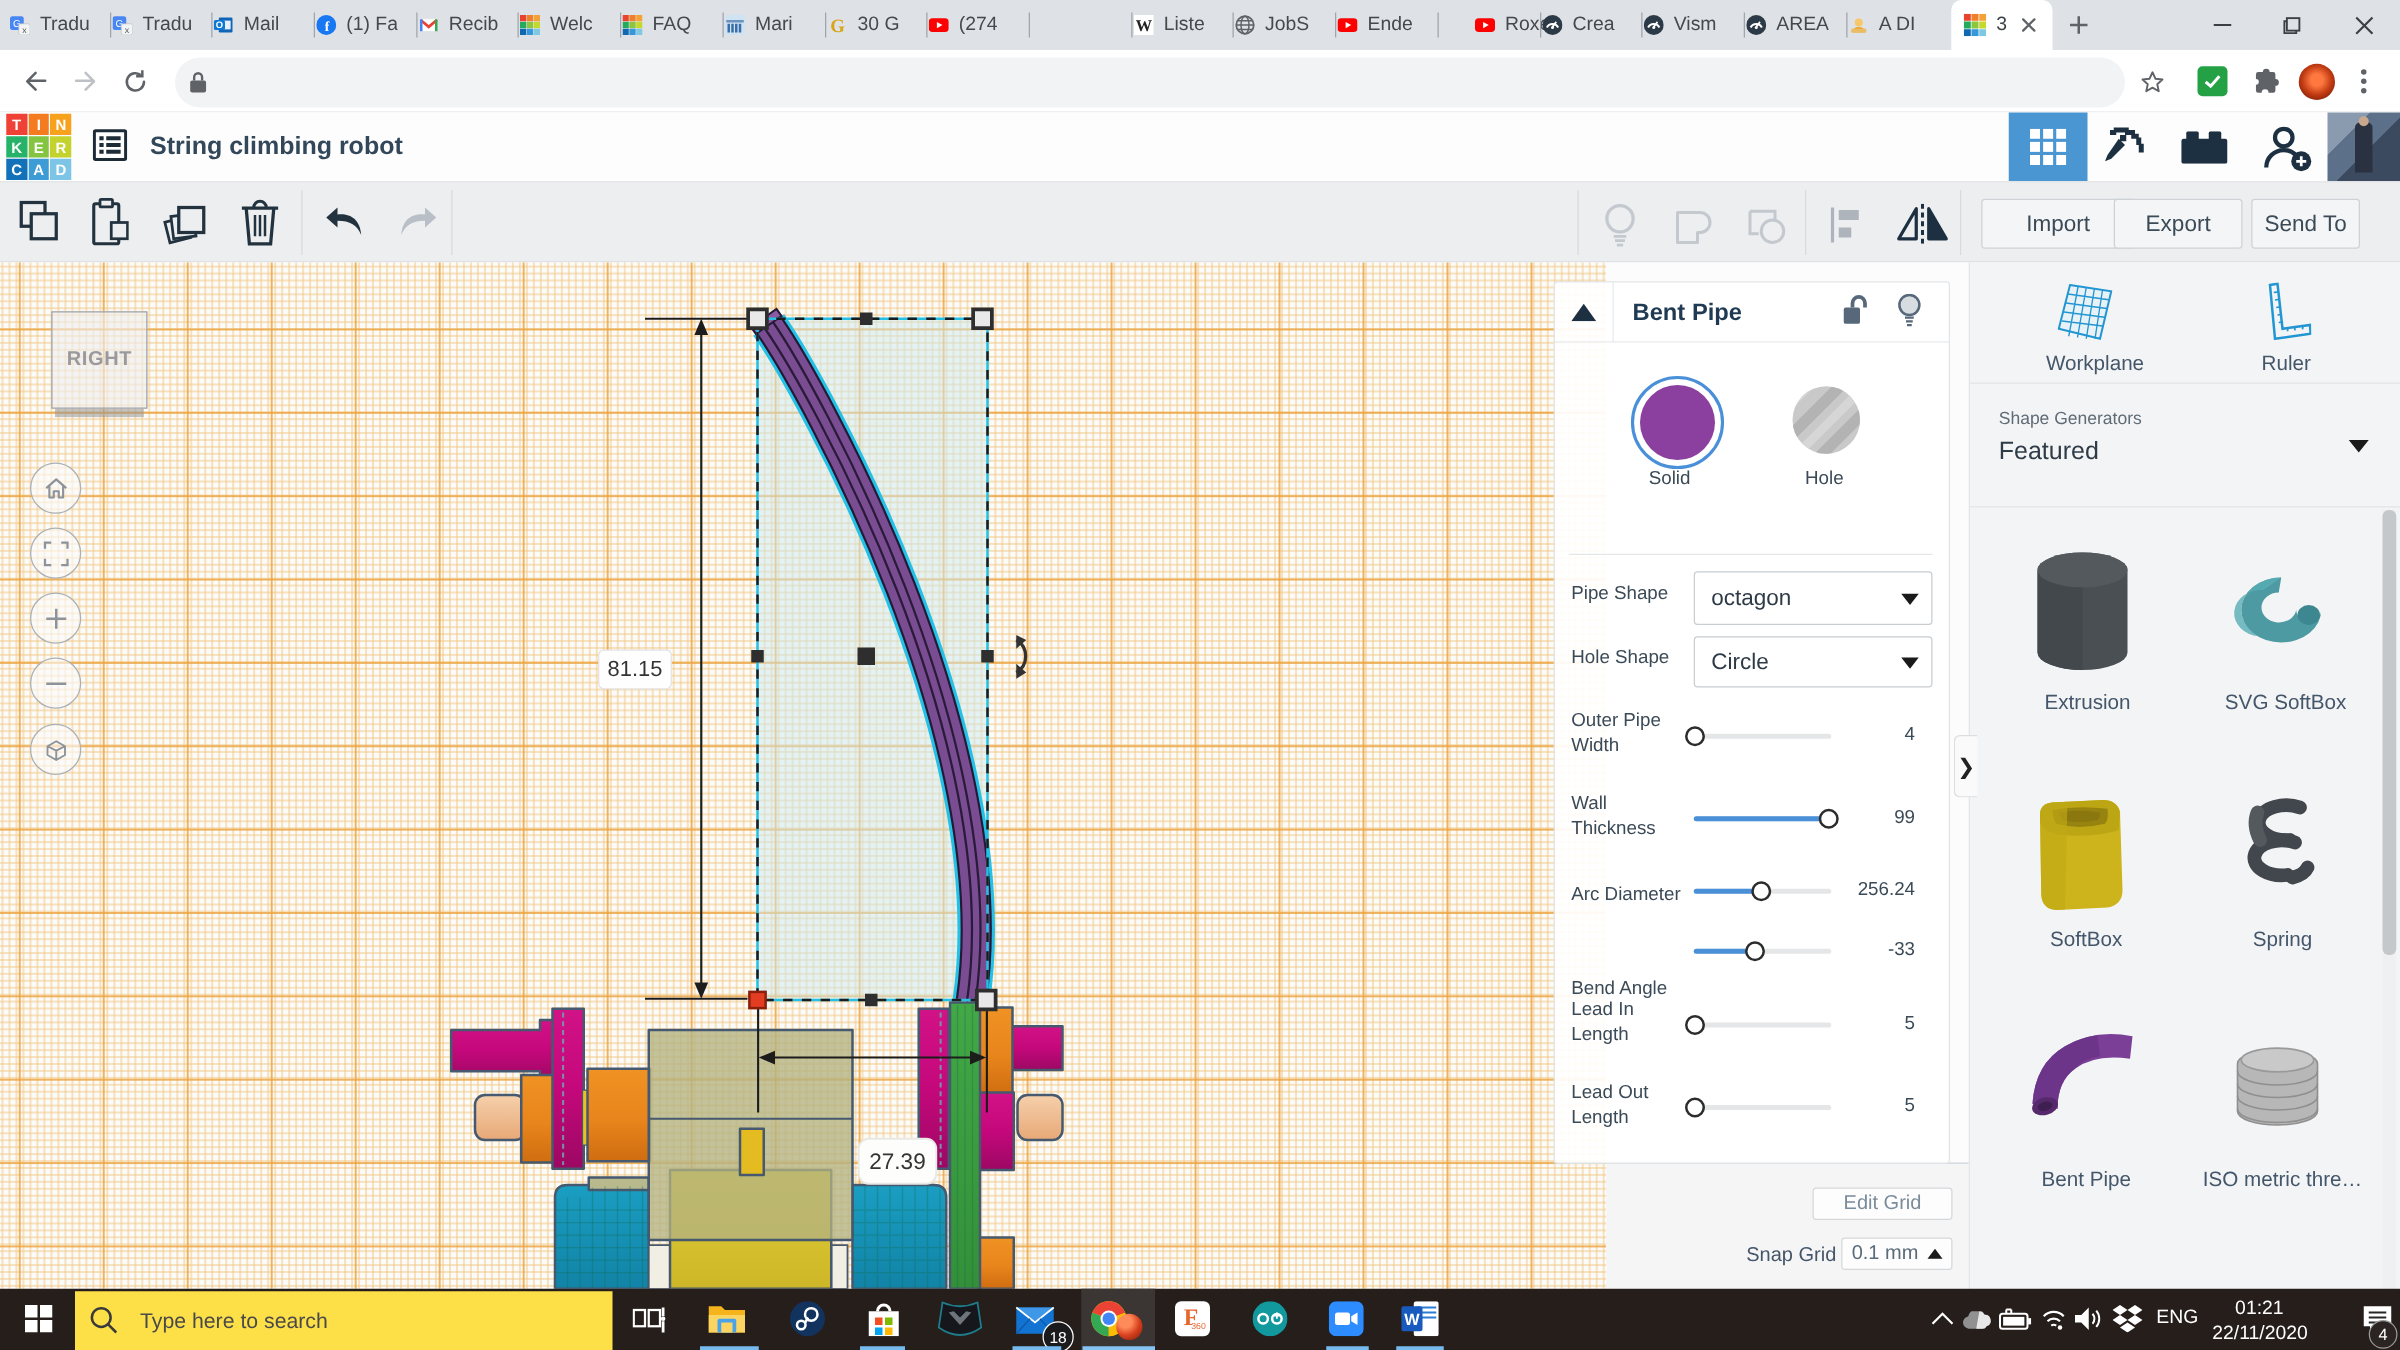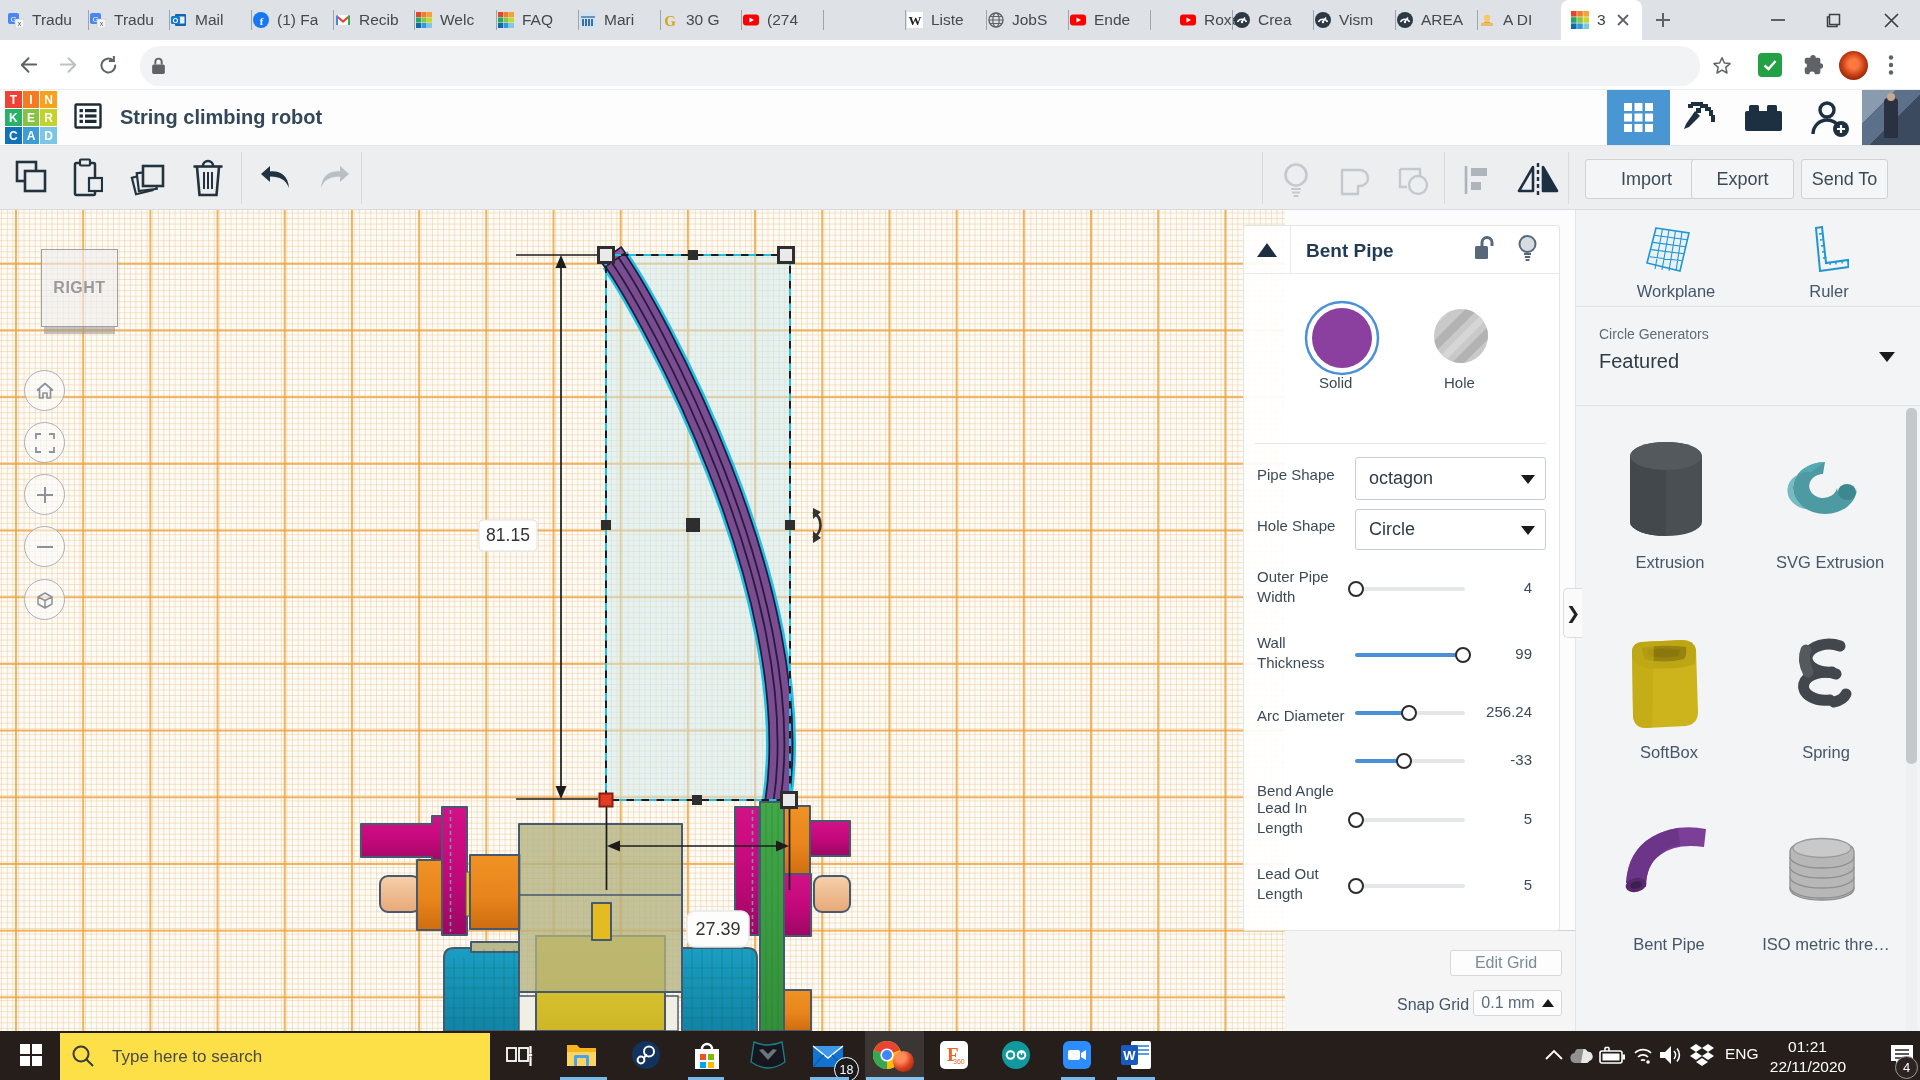--- a/index.html
+++ b/index.html
@@ -478,40 +478,40 @@
       <div class="sblabel" style="left:55px;top:72px;width:90px;text-align:center;">Workplane</div>
       <svg class="abs" style="left:233px;top:16px;" width="40" height="46" viewBox="0 0 40 46">
           <g fill="none" stroke="#2196d3" stroke-width="2">
             <path d="M7 2 L13 1 L17 37 L39 34 L39.5 41 L11 45 Z"></path>
             <path d="M10 8 l3.5 -0.5 M11 14 l2.8 -0.4 M12 20 l3.5 -0.5 M13 26 l2.8 -0.4 M14 32 l3.5 -0.5 M21 39 l0.4 -3 M27 38.3 l-0.4 -3 M33 37.5 l0.4 -3" stroke-width="1.4"></path>
           </g>
         </svg>
       <div class="sblabel" style="left:208px;top:72px;width:90px;text-align:center;">Ruler</div>
       <div style="position:absolute;left:0;top:96px;width:345px;height:1px;background:#e2e3e5;"></div>
 
-      <div class="abs" style="left:23px;top:116px;font-size:14px;color:#5f6b76;">Circle Generators</div>
+      <div class="abs" style="left:23px;top:116px;font-size:14px;color:#5f6b76;">Shape Generators</div>
       <div class="abs" style="left:23px;top:140px;font-size:20px;color:#2f3b46;">Featured</div>
       <div class="abs" style="left:303px;top:142px;width:0;height:0;border-left:8px solid transparent;border-right:8px solid transparent;border-top:10px solid #1a1a1a;"></div>
       <div style="position:absolute;left:0;top:195px;width:345px;height:1px;background:#e2e3e5;"></div>
       <div style="position:absolute;left:330px;top:198px;width:11px;height:623px;background:#eff0f1;"></div>
       <div style="position:absolute;left:330px;top:198px;width:11px;height:356px;background:#c5c8cb;border-radius:5px;"></div>
 
       <svg class="abs" style="left:49px;top:228px;" width="82" height="102" viewBox="0 0 82 102">
           <path d="M5 18 a36 14 0 0 1 72 0 V84 a36 14 0 0 1 -72 0 Z" fill="#4a4f54"></path>
           <ellipse cx="41" cy="18" rx="36" ry="14" fill="#54595e"></ellipse>
           <path d="M5 18 V84 a36 14 0 0 0 36 14 V32 a36 14 0 0 1 -36 -14 Z" fill="#43484d"></path>
         </svg>
       <div class="sblabel" style="left:49px;top:343px;width:90px;text-align:center;">Extrusion</div>
 
       <svg class="abs" style="left:203px;top:248px;" width="92" height="64" viewBox="0 0 92 64">
           <path d="M46 4 a32 26 0 1 0 32 26 a10 9 0 0 1 -20 0 a14 12 0 1 1 -14 -14 Z" fill="#4d9aa2"></path>
           <path d="M46 4 a32 26 0 0 0 -32 26 a32 26 0 0 0 14 21 a14 12 0 0 1 4 -37 Z" fill="#58adb5" opacity="0.8"></path>
           <ellipse cx="68" cy="34" rx="9" ry="8" fill="#3d8890"></ellipse>
         </svg>
-      <div class="sblabel" style="left:200px;top:343px;width:105px;text-align:center;">SVG Extrusion</div>
+      <div class="sblabel" style="left:200px;top:343px;width:105px;text-align:center;">SVG SoftBox</div>
 
       <svg class="abs" style="left:42px;top:428px;" width="90" height="92" viewBox="0 0 90 92">
           <path d="M14 14 Q14 5 24 4 L64 2 Q76 2 78 12 L80 74 Q80 86 68 88 L28 90 Q16 90 15 78 Z" fill="#cdb41c"></path>
           <path d="M14 14 Q14 5 24 4 L64 2 Q76 2 78 12 L77 26 Q60 32 30 30 Q18 28 14 20 Z" fill="#bda614"></path>
           <path d="M24 10 Q45 6 68 9 Q69 18 66 21 Q45 26 27 21 Q24 16 24 10 Z" fill="#978310"></path>
           <path d="M29 12 Q45 9 62 12 Q62 16 60 18 Q45 21 32 18 Q30 15 29 12 Z" fill="#8a770e"></path>
           <path d="M14 14 Q14 5 24 4 L36 3.4 L34 89.6 L28 90 Q16 90 15 78 Z" fill="#c0a916" opacity="0.65"></path>
         </svg>
       <div class="sblabel" style="left:48px;top:533px;width:90px;text-align:center;">SoftBox</div>
 

